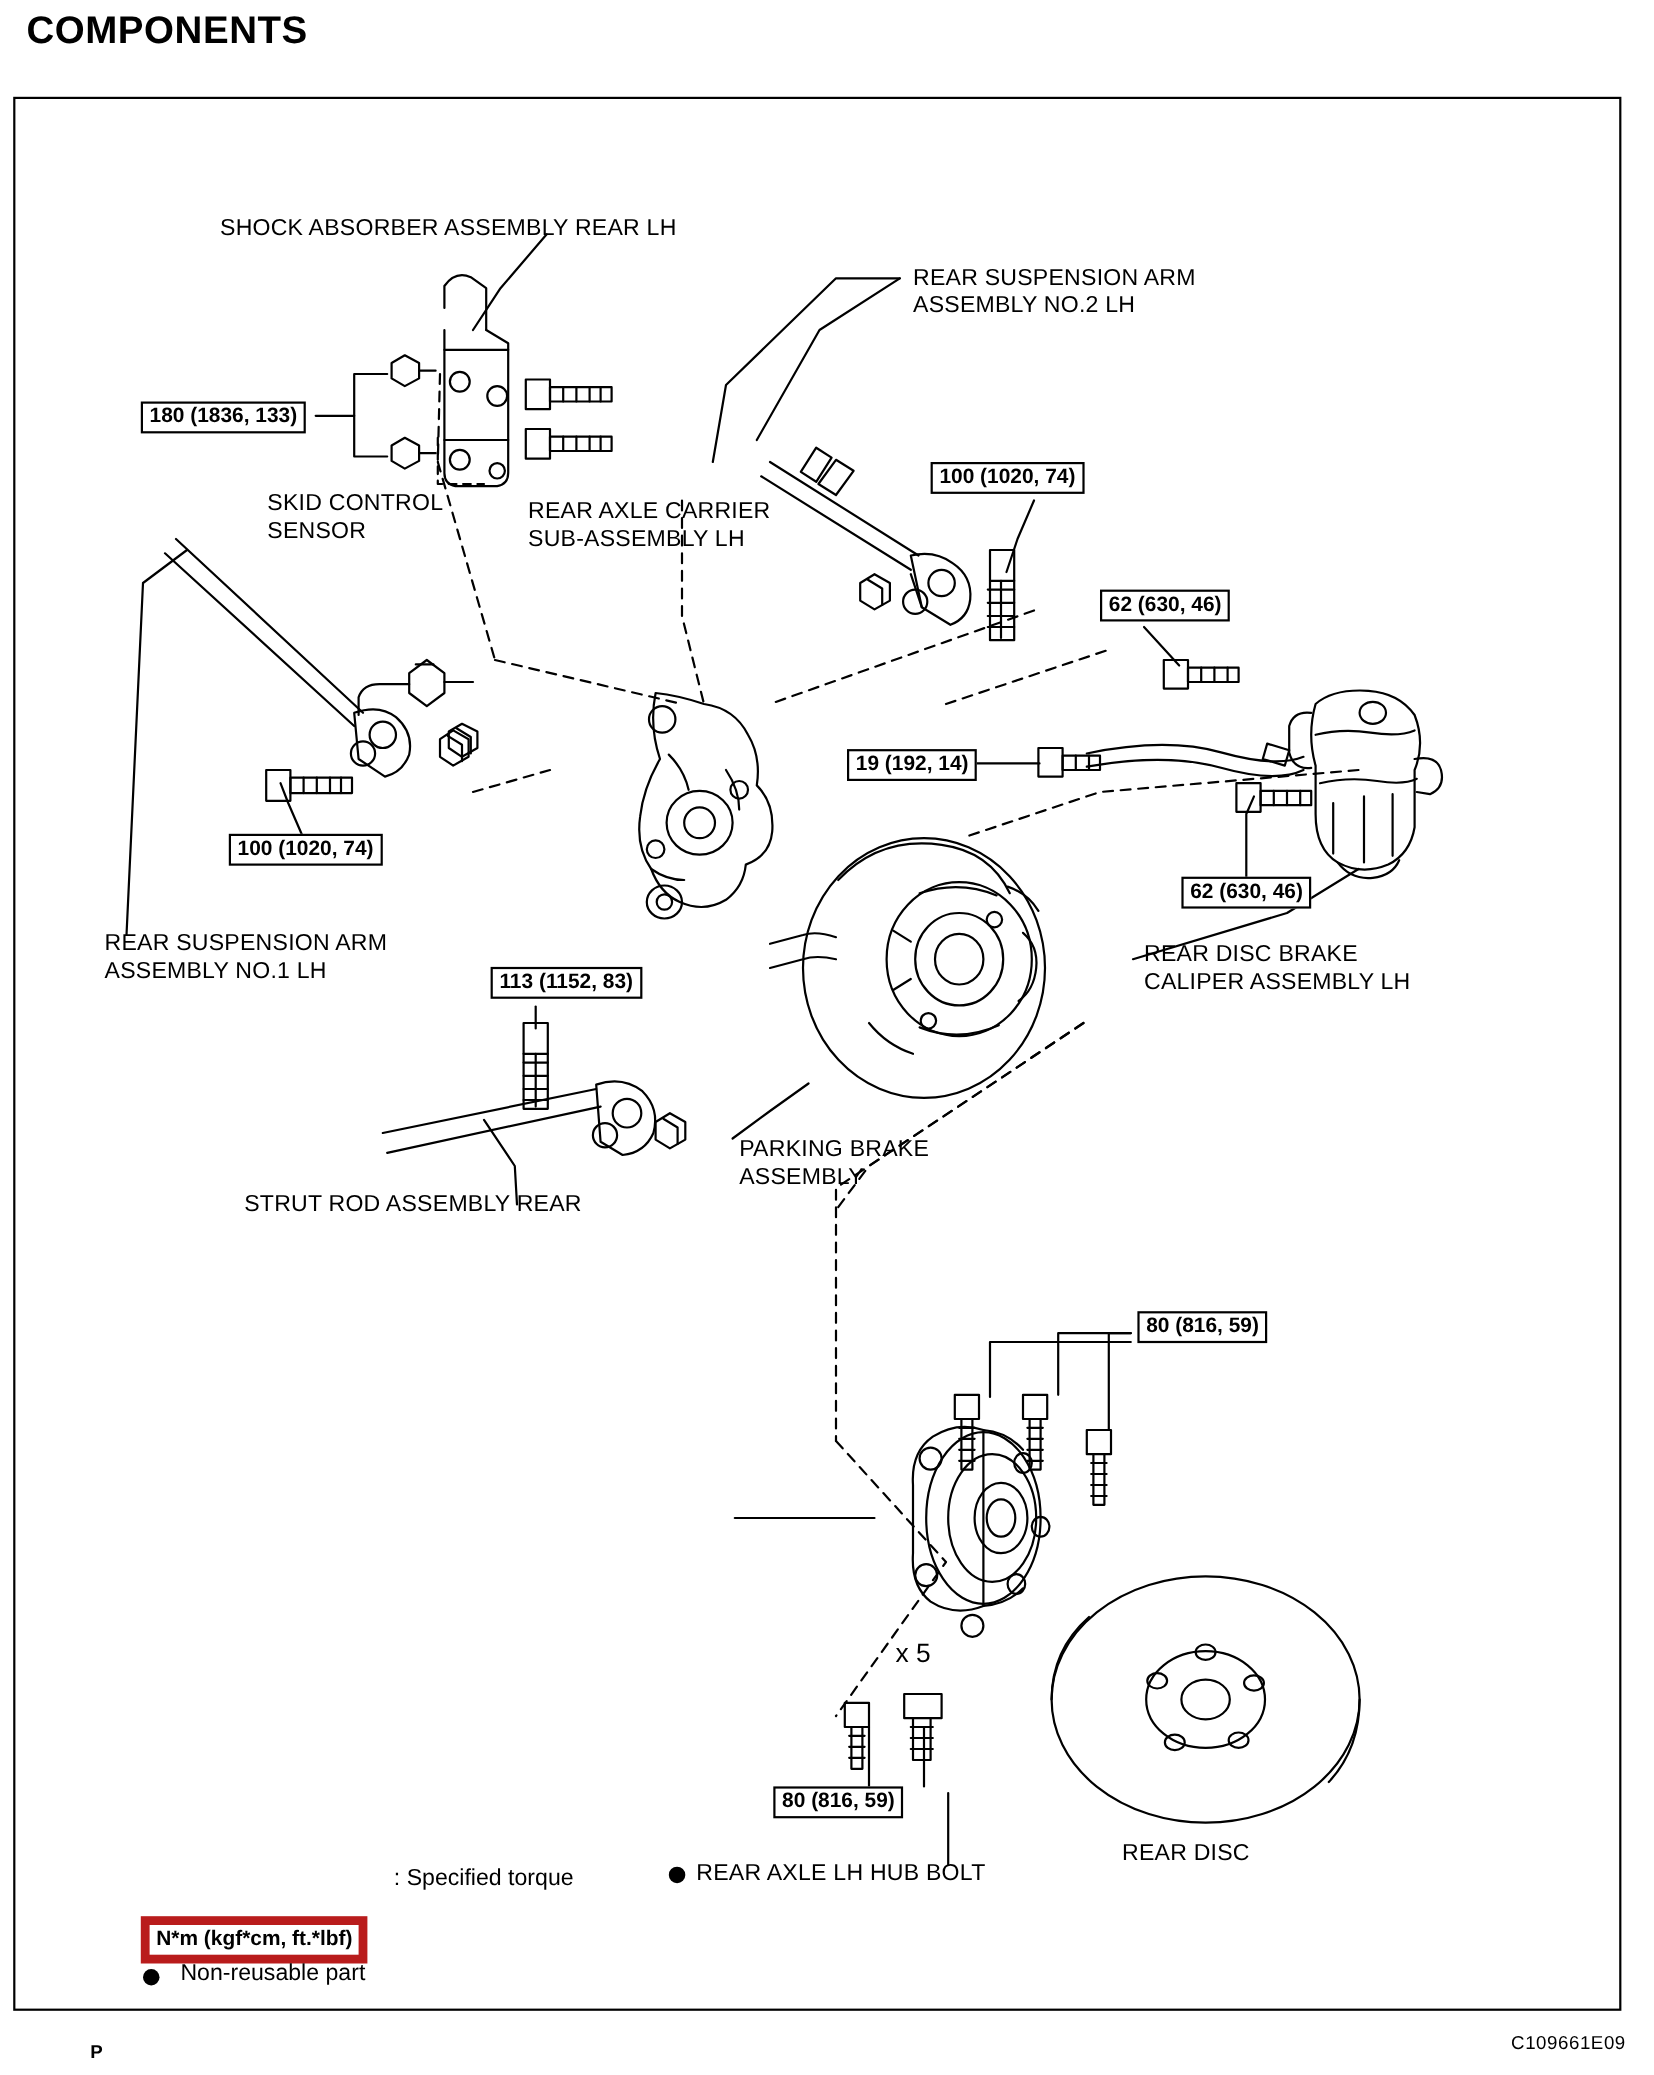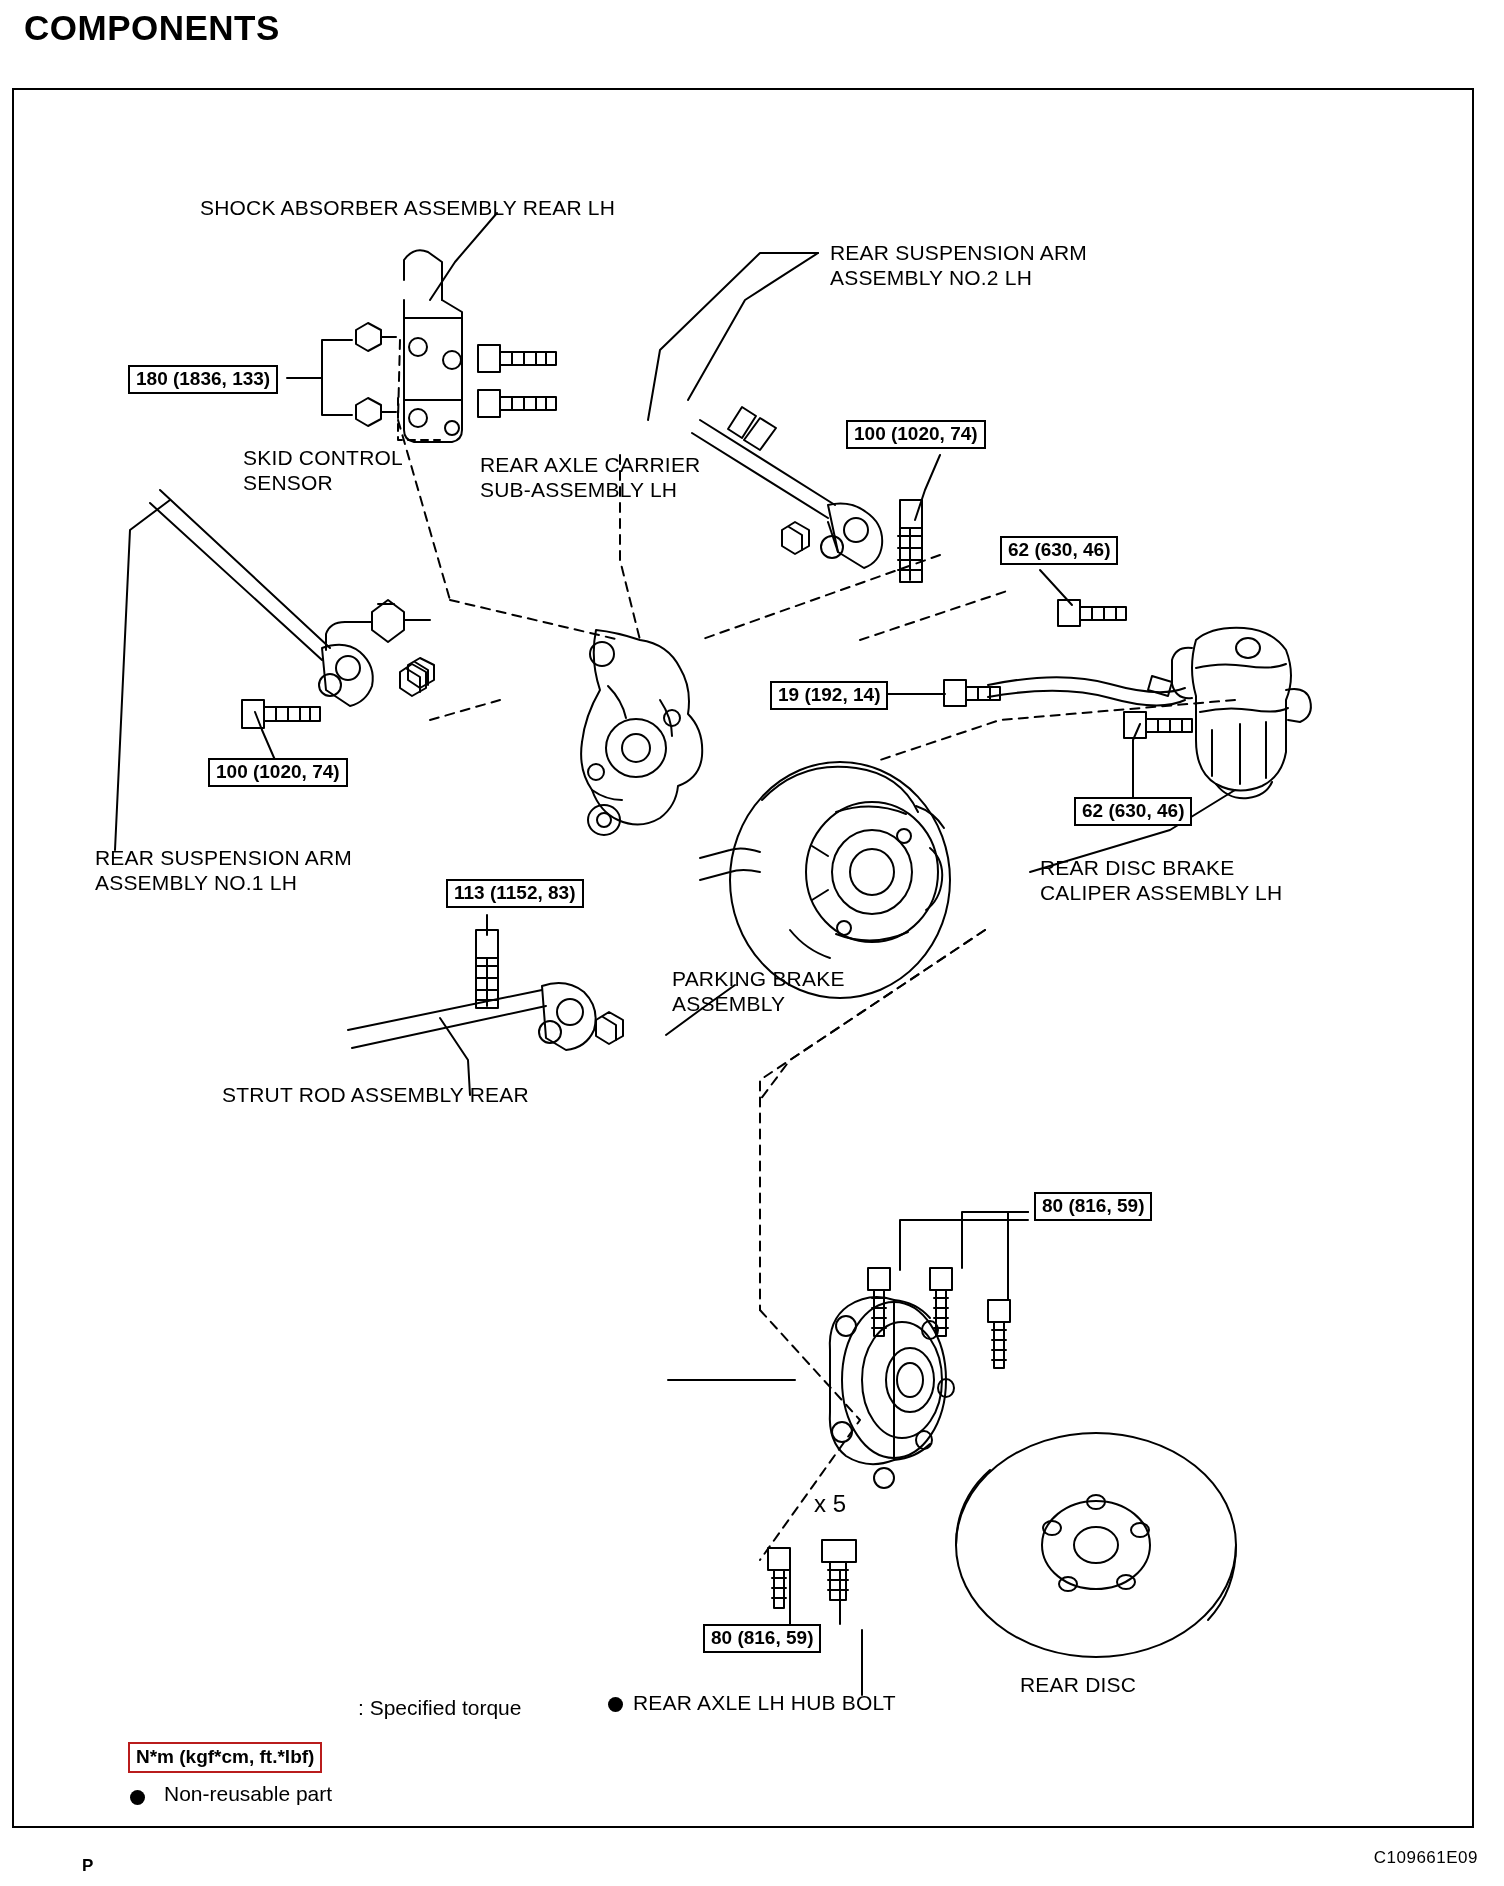--- a/index.html
+++ b/index.html
@@ -59,21 +59,21 @@
     font-weight: bold;
     border: 2px solid #000;
     padding: 2px 6px 3px 6px;
     background: #fff;
     white-space: nowrap;
   }
   .legend-box {
     position: absolute;
     font-size: 19px;
     font-weight: bold;
-    border: 2px solid #b91c1c;
+    border: 8px solid #b91c1c;
     padding: 2px 6px 3px 6px;
     background: #fff;
     white-space: nowrap;
   }
   .legend-text {
     position: absolute;
     font-size: 21px;
     white-space: nowrap;
   }
   .bullet {
@@ -360,21 +360,21 @@
   <div class="lbl" style="left:830px; top:240px;">REAR SUSPENSION ARM
 ASSEMBLY NO.2 LH</div>
   <div class="lbl" style="left:243px; top:445px;">SKID CONTROL
 SENSOR</div>
   <div class="lbl" style="left:480px; top:452px;">REAR AXLE CARRIER
 SUB-ASSEMBLY LH</div>
   <div class="lbl" style="left:95px; top:845px;">REAR SUSPENSION ARM
 ASSEMBLY NO.1 LH</div>
   <div class="lbl" style="left:1040px; top:855px;">REAR DISC BRAKE
 CALIPER ASSEMBLY LH</div>
-  <div class="lbl" style="left:672px; top:966px;">PARKING BRAKE
+  <div class="lbl" style="left:672px; top:1032px;">PARKING BRAKE
 ASSEMBLY</div>
   <div class="lbl" style="left:222px; top:1082px;">STRUT ROD ASSEMBLY REAR</div>
   <div class="lbl" style="left:992px; top:1672px;margin-left:28px;">REAR DISC</div>
   <div class="lbl" style="left:633px; top:1690px;">REAR AXLE LH HUB BOLT</div>
   <div class="bullet" style="left:608px; top:1697px;"></div>
   <div class="x5" style="left:814px; top:1490px;">x 5</div>
 
   <div class="torque" style="left:128px; top:365px;">180 (1836, 133)</div>
   <div class="torque" style="left:846px; top:420px;">100 (1020, 74)</div>
   <div class="torque" style="left:1000px; top:536px;">62 (630, 46)</div>

